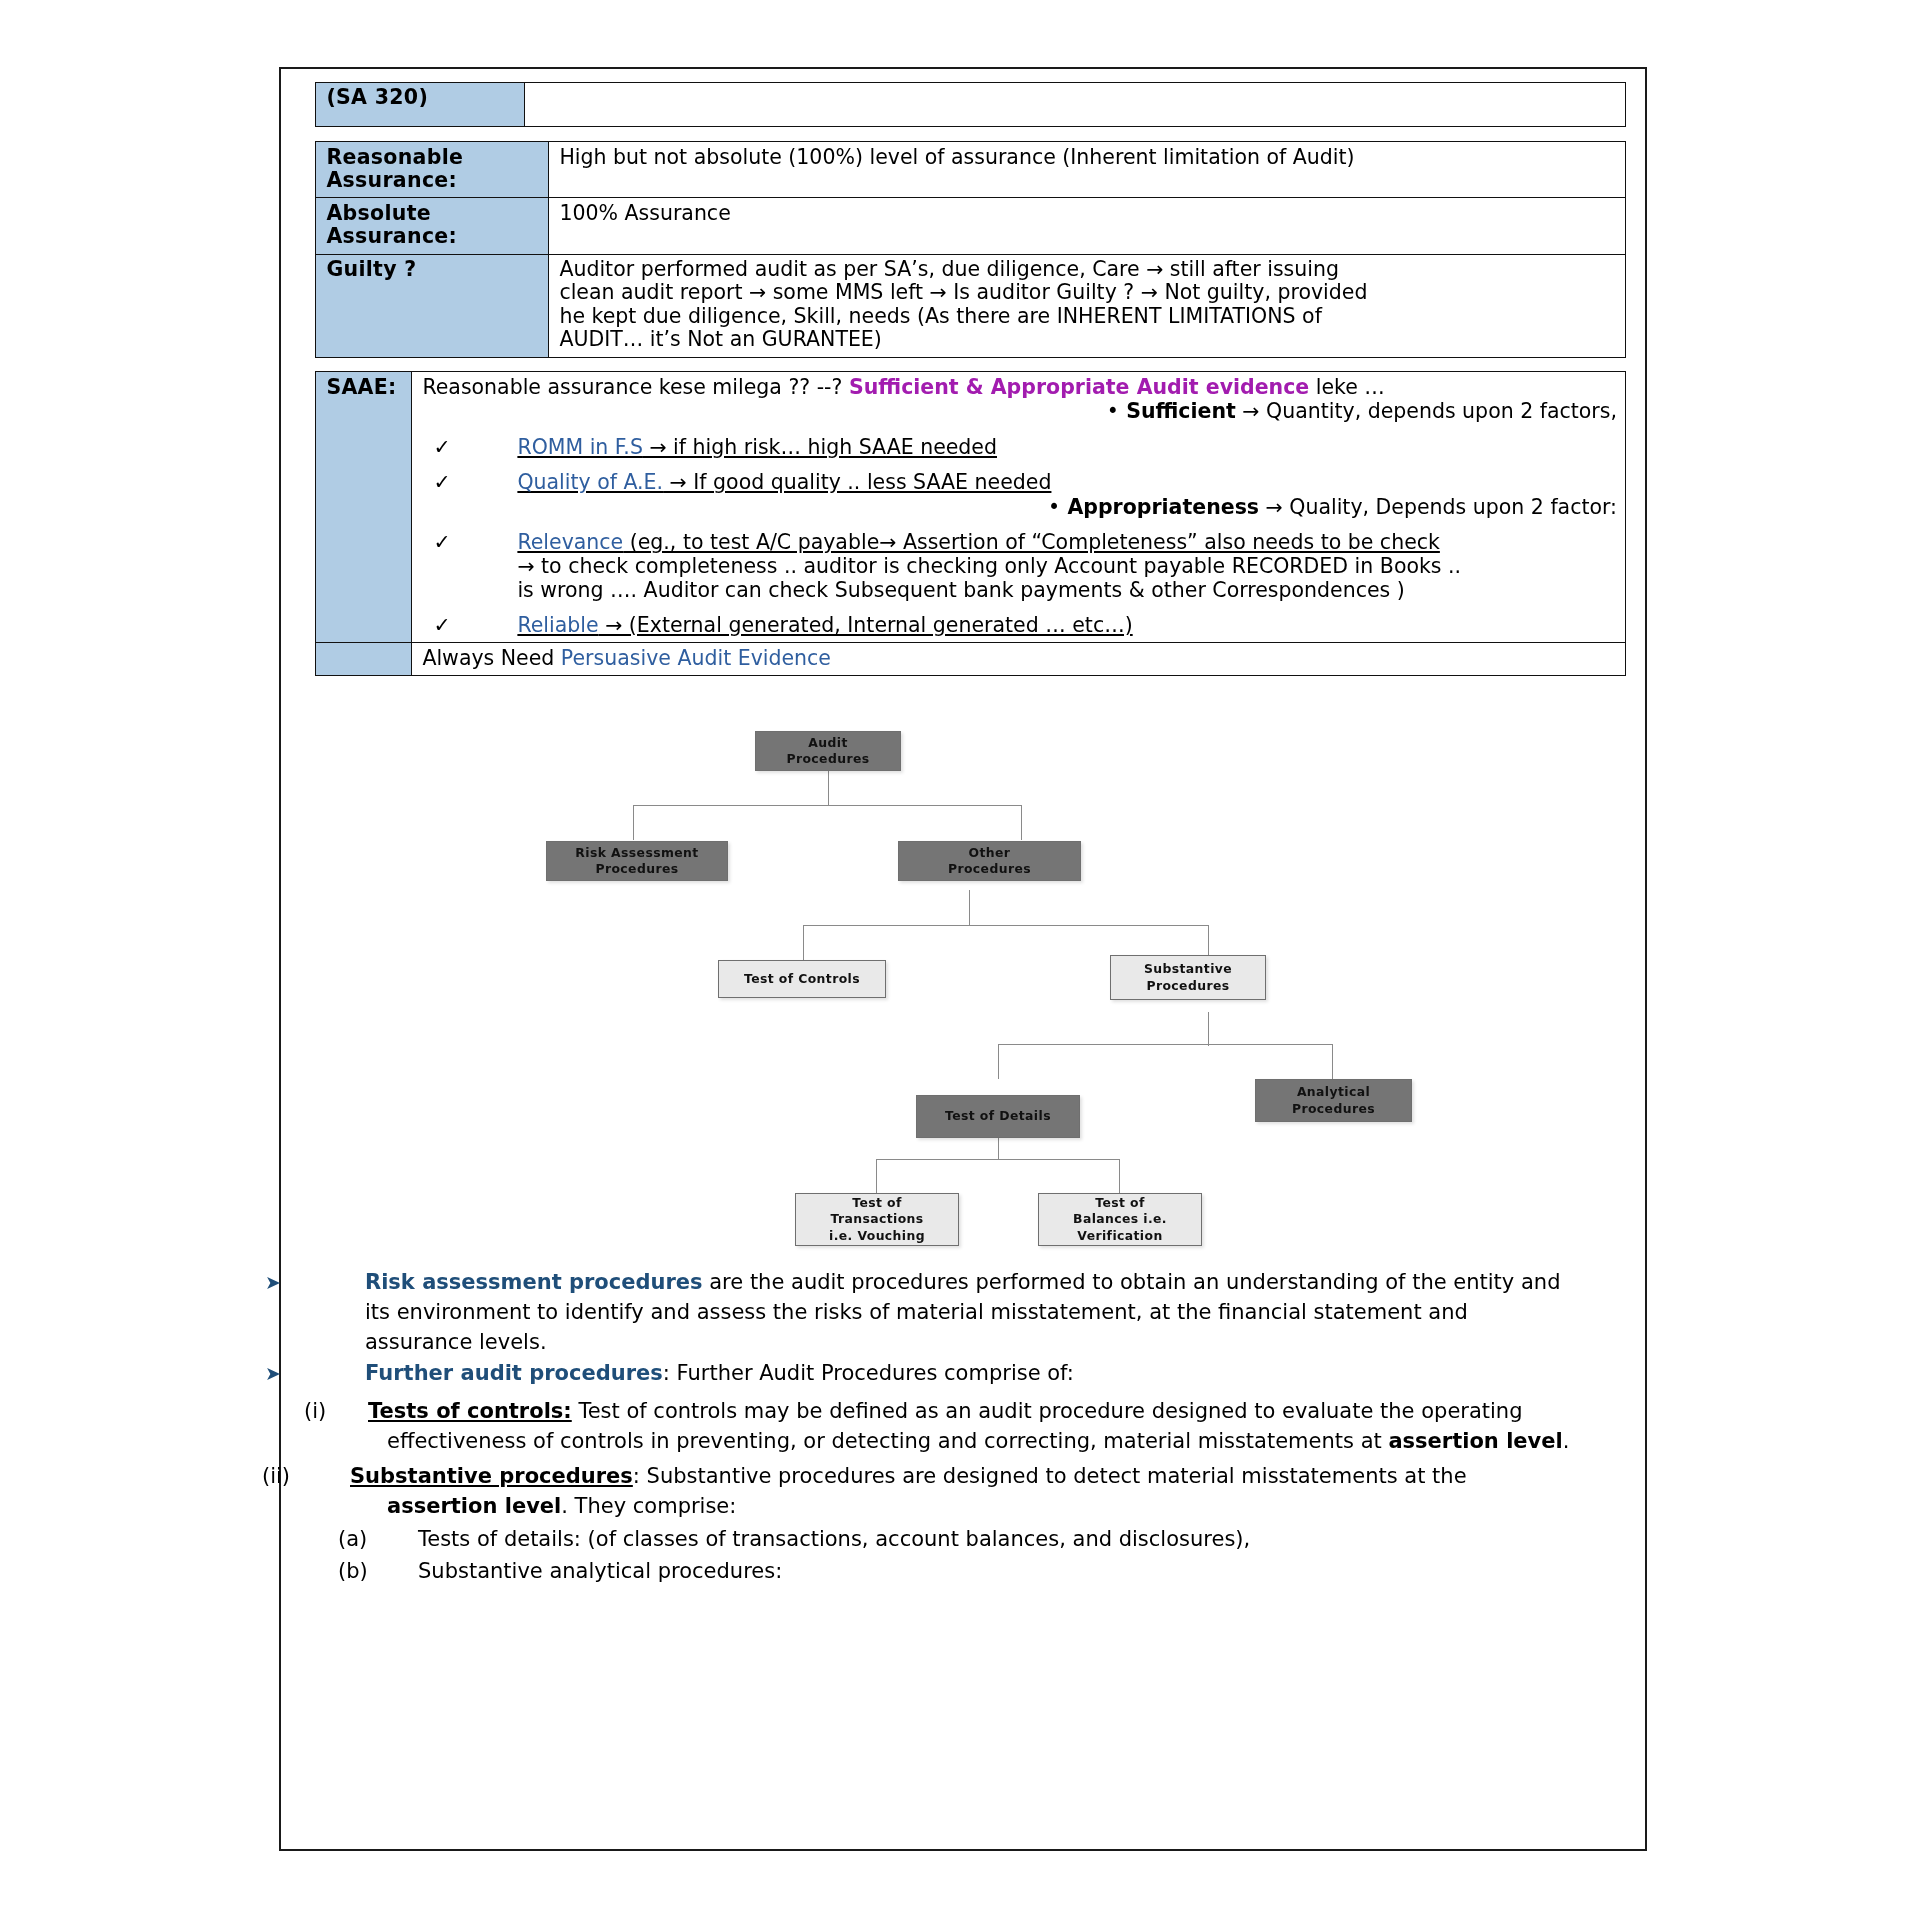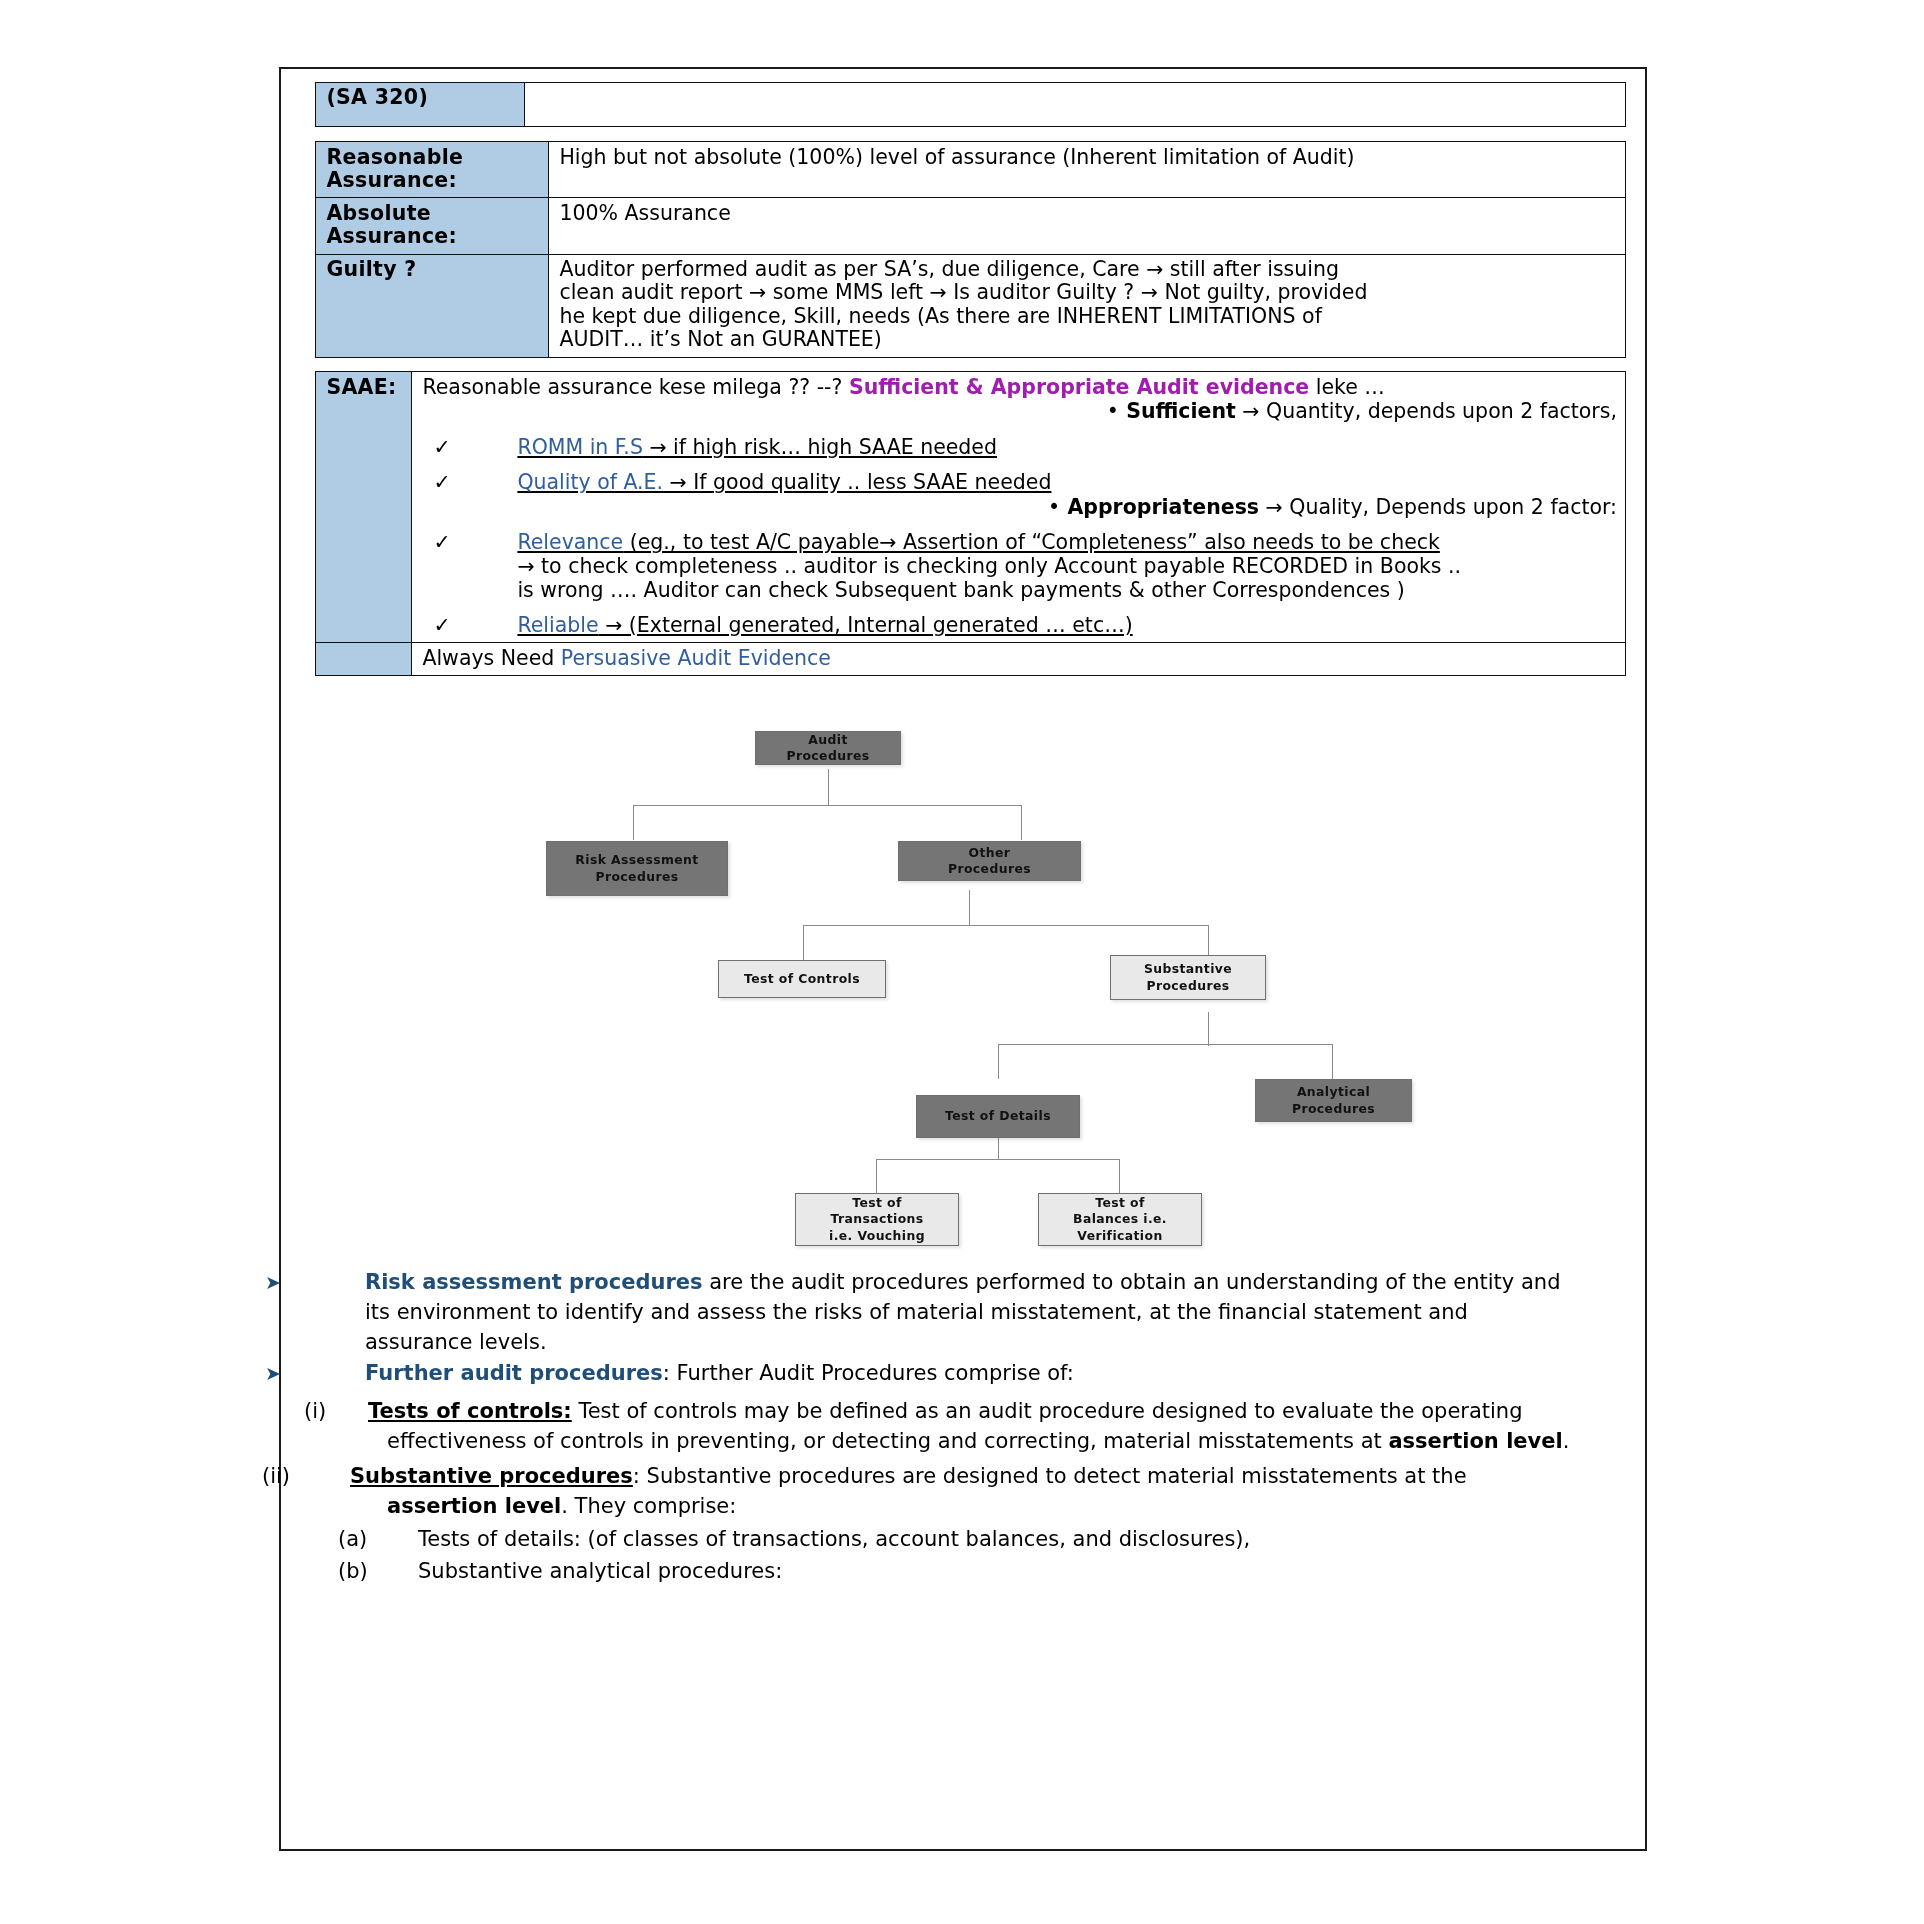--- a/index.html
+++ b/index.html
@@ -245,24 +245,24 @@
       <div class="ln v" style="left:893px; top:294px; height:34px;"></div>
       <div class="ln h" style="left:683px; top:326px; width:335px;"></div>
       <div class="ln v" style="left:683px; top:326px; height:35px;"></div>
       <div class="ln v" style="left:1017px; top:326px; height:35px;"></div>
 
       <div class="ln v" style="left:683px; top:407px; height:35px;"></div>
       <div class="ln h" style="left:561px; top:441px; width:243px;"></div>
       <div class="ln v" style="left:561px; top:441px; height:34px;"></div>
       <div class="ln v" style="left:804px; top:441px; height:34px;"></div>
 
-      <div class="node dark" style="left:440px; top:13px; width:146px; height:34px; white-space:pre-line;">Audit
-Procedures</div>
-
-      <div class="node dark" style="left:231px; top:123px; width:182px; height:55px; white-space:pre-line;">Risk Assessment
+      <div class="node dark" style="left:440px; top:13px; width:146px; height:40px; white-space:pre-line;">Audit
+Procedures</div>
+
+      <div class="node dark" style="left:231px; top:123px; width:182px; height:40px; white-space:pre-line;">Risk Assessment
 Procedures</div>
 
       <div class="node dark" style="left:583px; top:123px; width:183px; height:40px; white-space:pre-line;">Other
 Procedures</div>
 
       <div class="node light" style="left:403px; top:242px; width:168px; height:38px;">Test of Controls</div>
 
       <div class="node light" style="left:795px; top:237px; width:156px; height:45px; white-space:pre-line;">Substantive
 Procedures</div>
 

